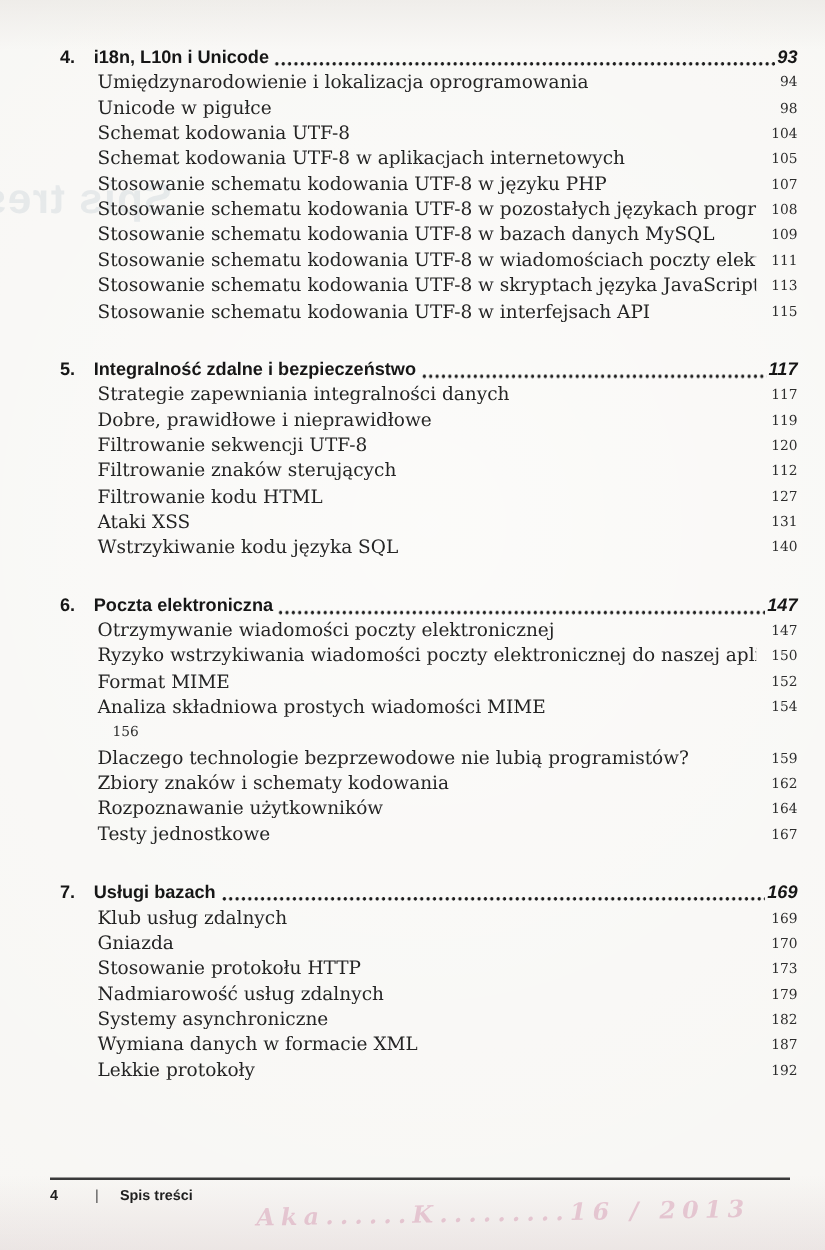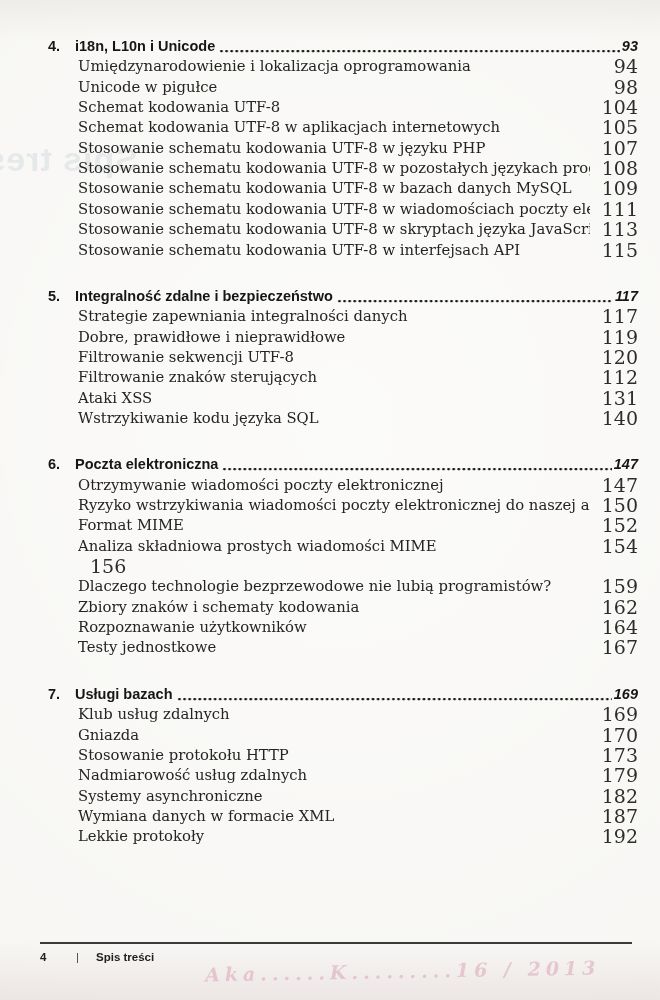--- a/index.html
+++ b/index.html
@@ -70,21 +70,21 @@
   .ch-page { flex: 0 0 auto; font-style: italic; }
 
   .item-row {
     display: flex; justify-content: space-between; align-items: center;
     padding-left: 30px;
     font: 14.8px/20.35px "DejaVu Serif", serif;
     color: #242424;
     white-space: nowrap;
   }
   .item-title { overflow: hidden; }
-  .item-page { padding-left: 12px; font-size: 19px; color: #2d2d2d; }
+  .item-page { padding-left: 12px; font-size: 11px; color: #2d2d2d; }
 
   
   .footer {
     position: absolute; left: 40px; right: 28px; top: 942px;
     border-top: 2px solid #3a3a3a;
     padding-top: 7px;
     display: flex; align-items: baseline;
     font: 700 11.5px "Liberation Sans", sans-serif;
     color: #1f1f1f;
   }
@@ -207,20 +207,24 @@
           </div>
             <div class="item-row">
             <span class="item-title">Filtrowanie sekwencji UTF-8</span>
             <span class="item-page">120</span>
           </div>
             <div class="item-row">
             <span class="item-title">Filtrowanie znaków sterujących</span>
             <span class="item-page">112</span>
           </div>
             <div class="item-row">
+            <span class="item-title">Filtrowanie kodu HTML</span>
+            <span class="item-page">127</span>
+          </div>
+            <div class="item-row">
             <span class="item-title">Ataki XSS</span>
             <span class="item-page">131</span>
           </div>
             <div class="item-row">
             <span class="item-title">Wstrzykiwanie kodu języka SQL</span>
             <span class="item-page">140</span>
           </div>
           </div>
       </section>
         <section class="chapter">

